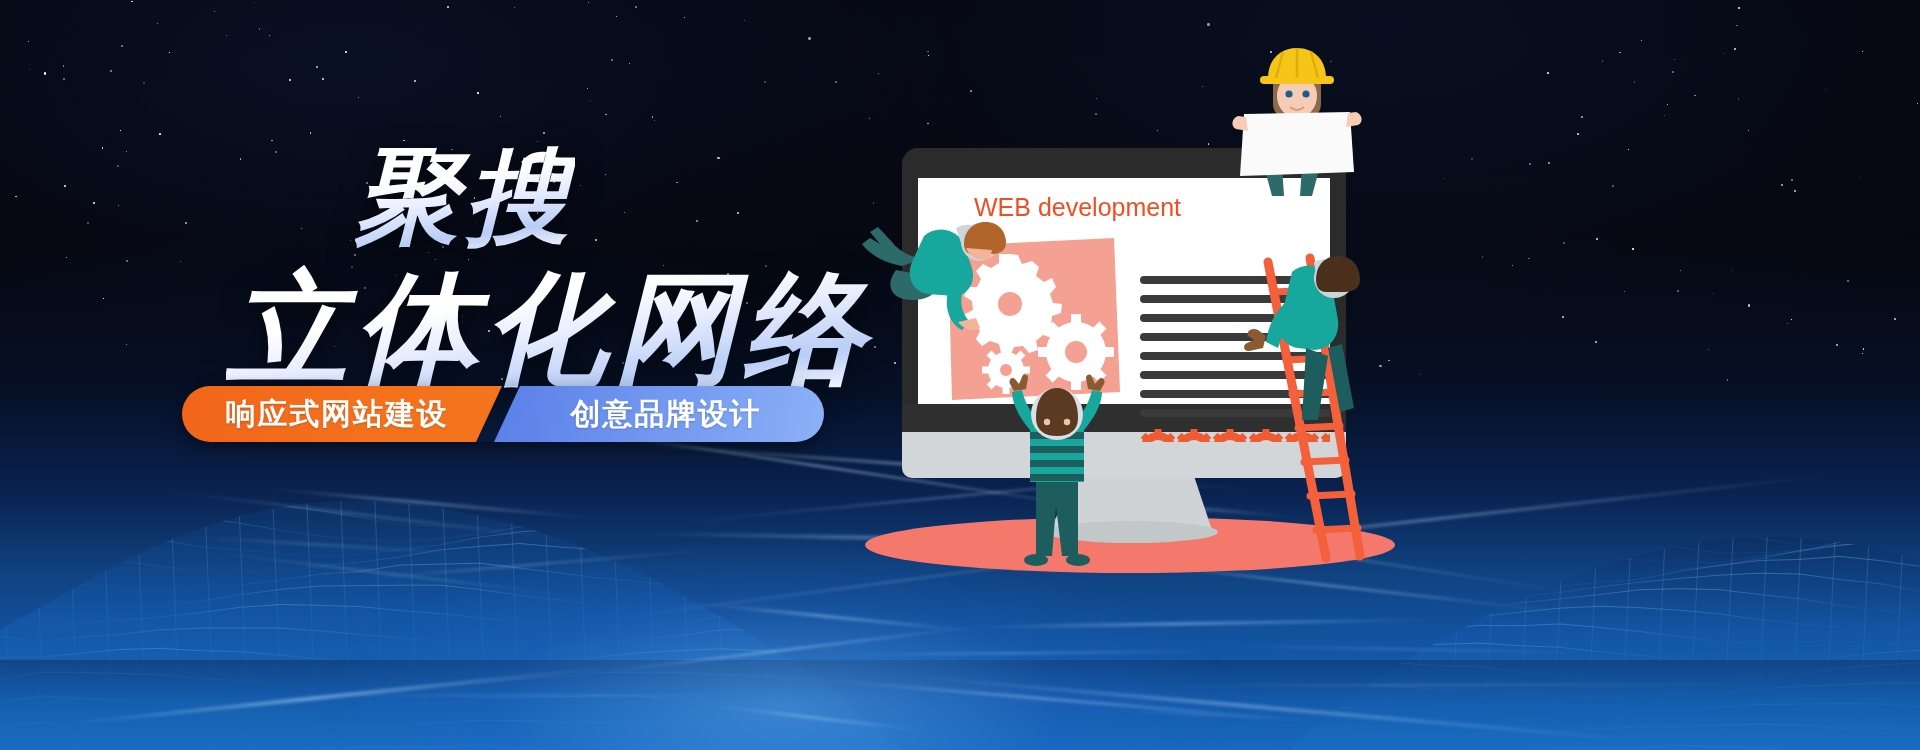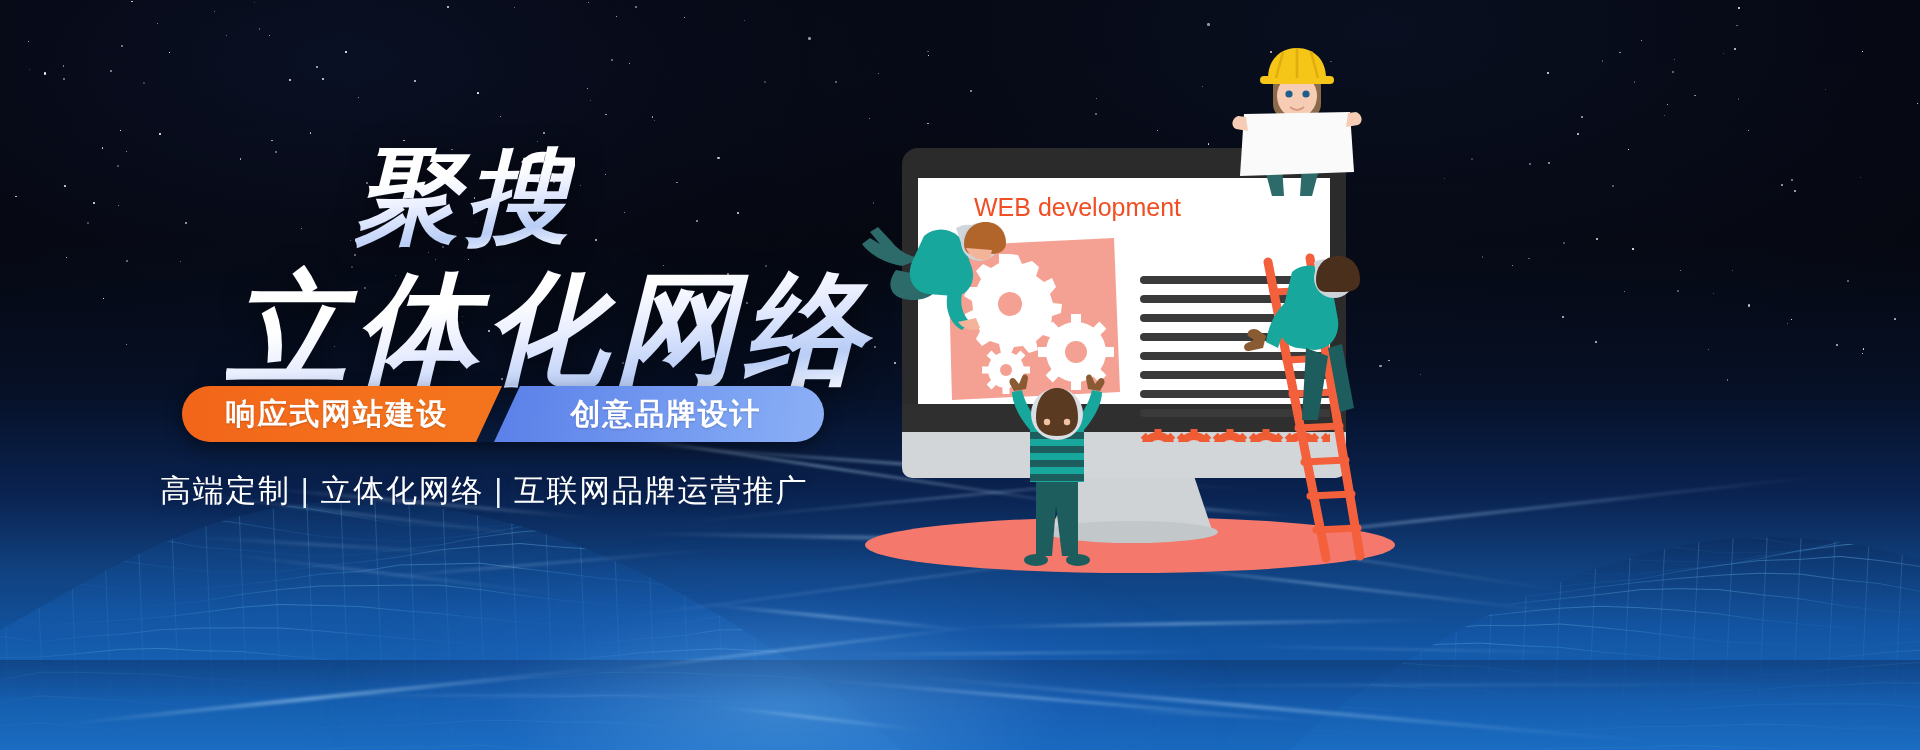--- a/index.html
+++ b/index.html
@@ -533,23 +533,20 @@
 
     <div class="pill">
       <div class="pill-left">
         <span>响应式网站建设</span>
       </div>
       <div class="pill-right">
         <span>创意品牌设计</span>
       </div>
     </div>
 
-    <div class="tagline">
-      <span>高端定制</span><span class="sep">|</span><span>立体化网络</span><span class="sep">|</span><span>互联网品牌运营推广</span>
-    </div>
   </div>
 
   <div class="illus">
     <svg width="1080" height="750" viewBox="0 0 1080 750">
       <defs>
         <clipPath id="scr">
             <rect x="78" y="178" width="412" height="264"></rect>
           </clipPath>
       </defs>
 

